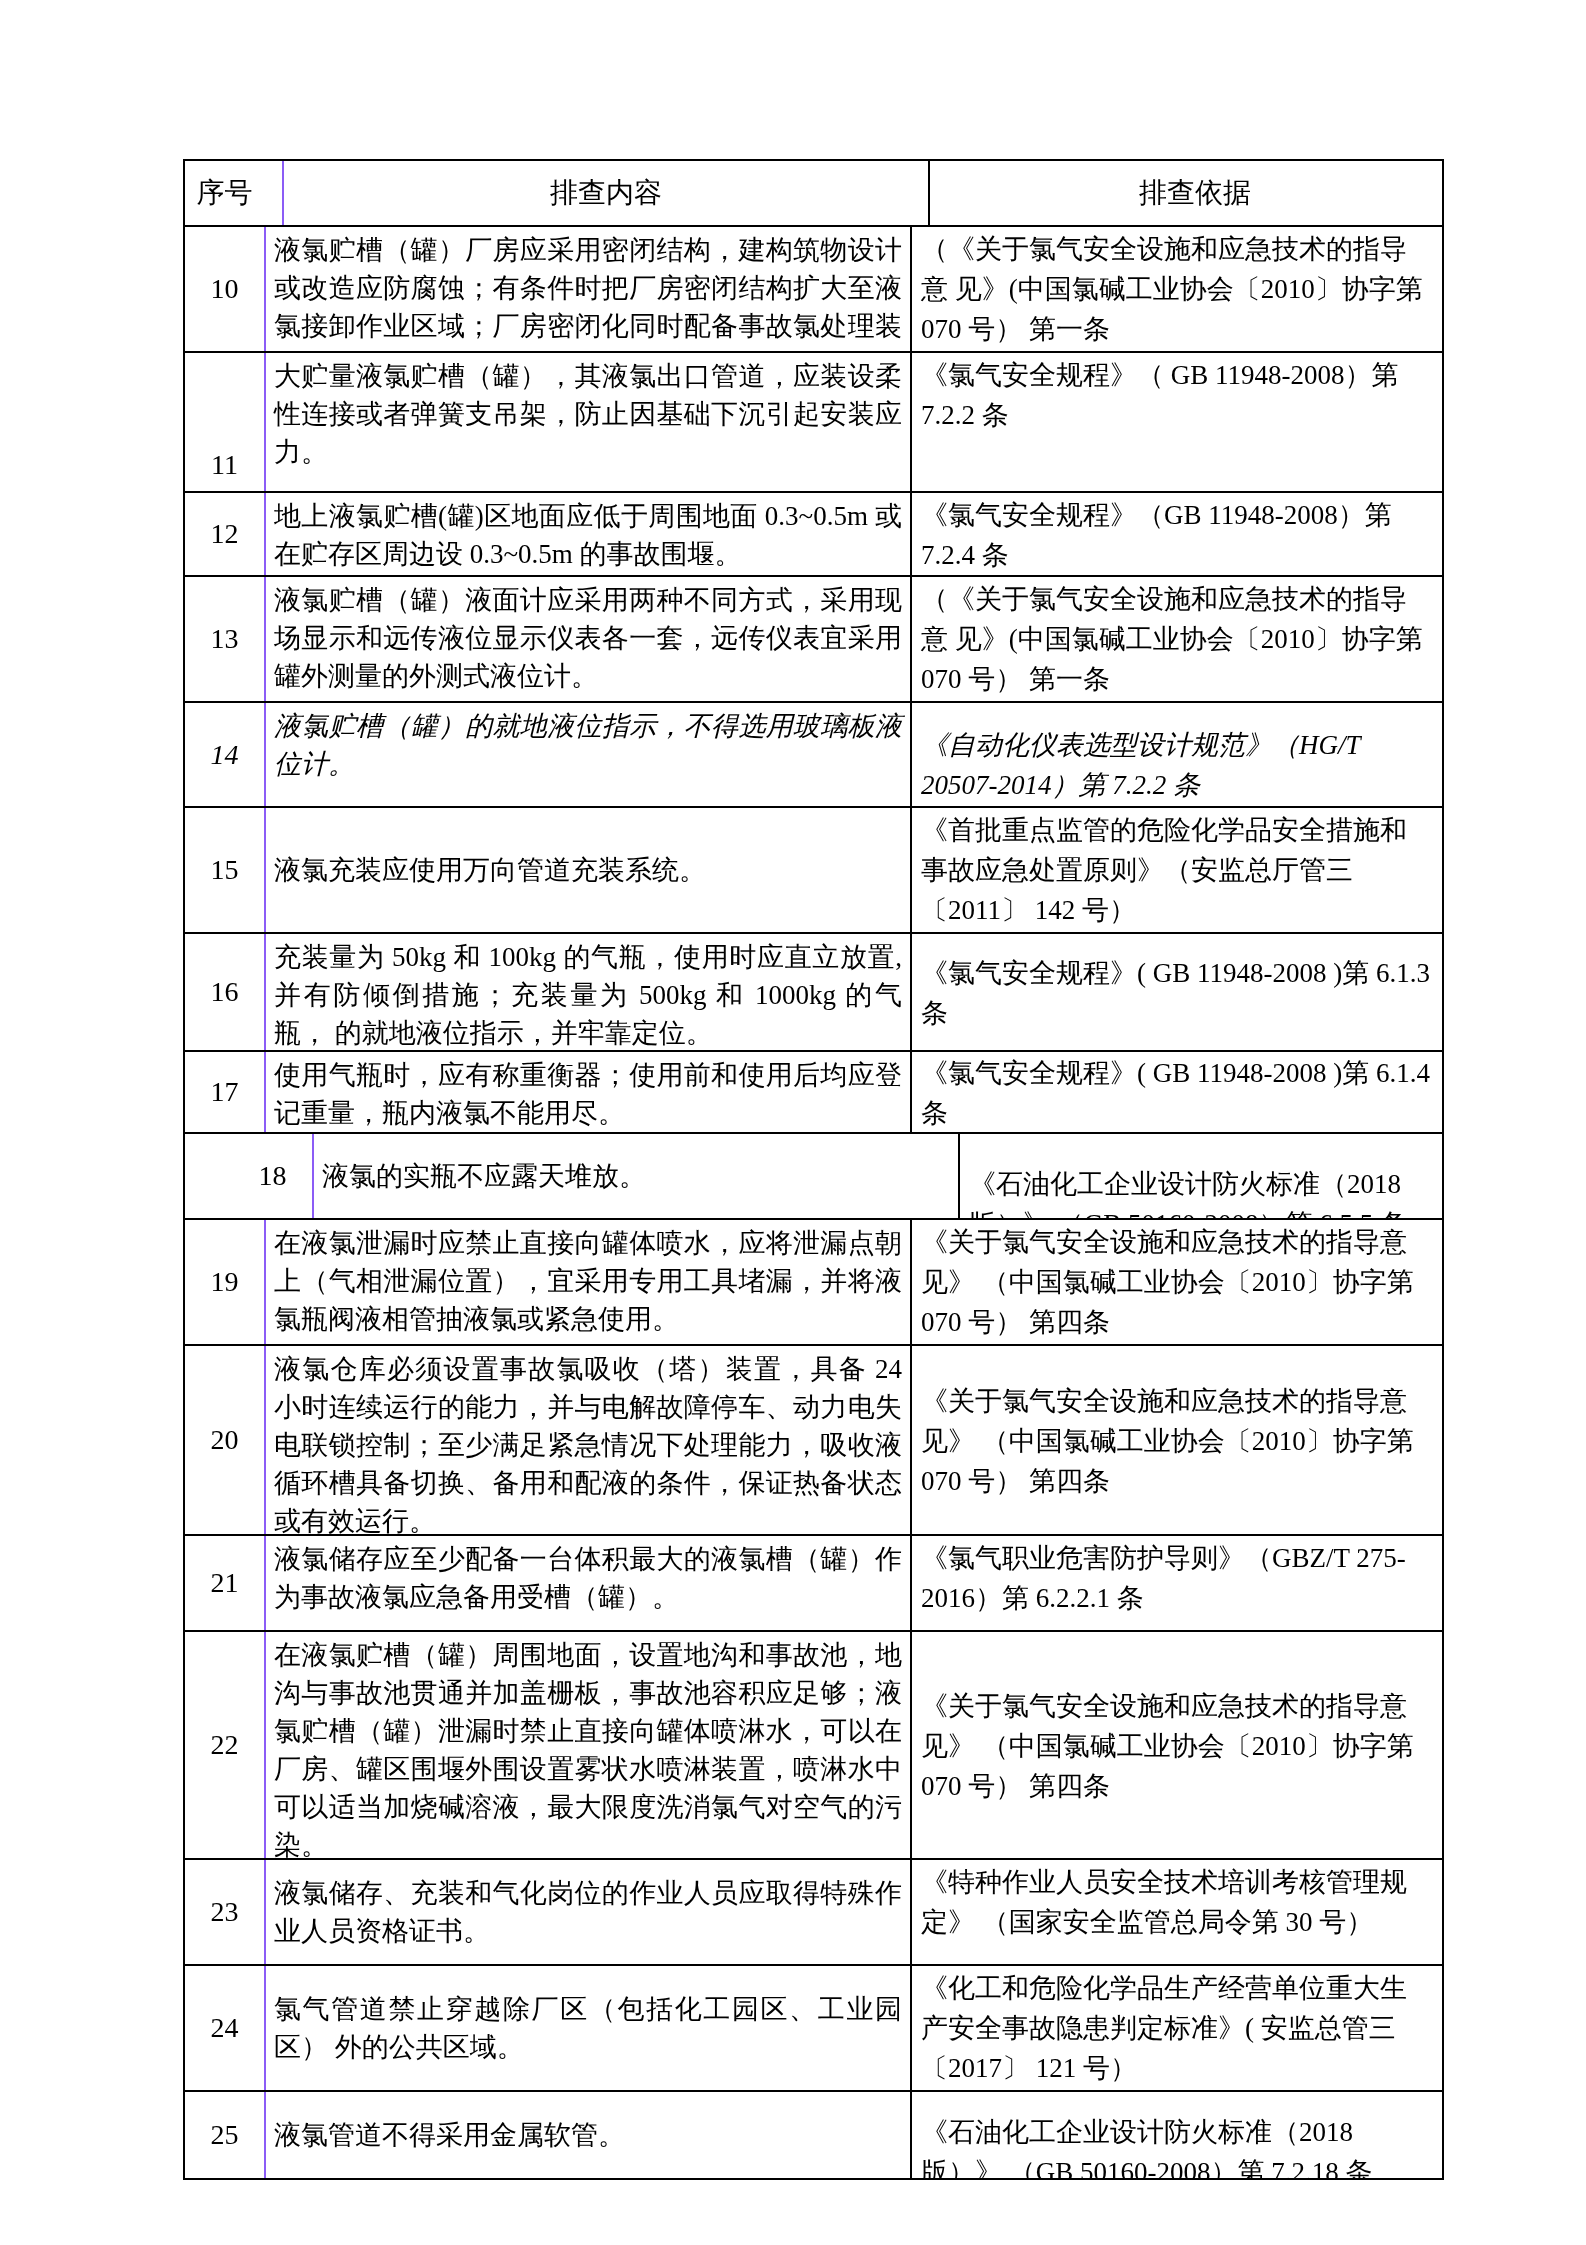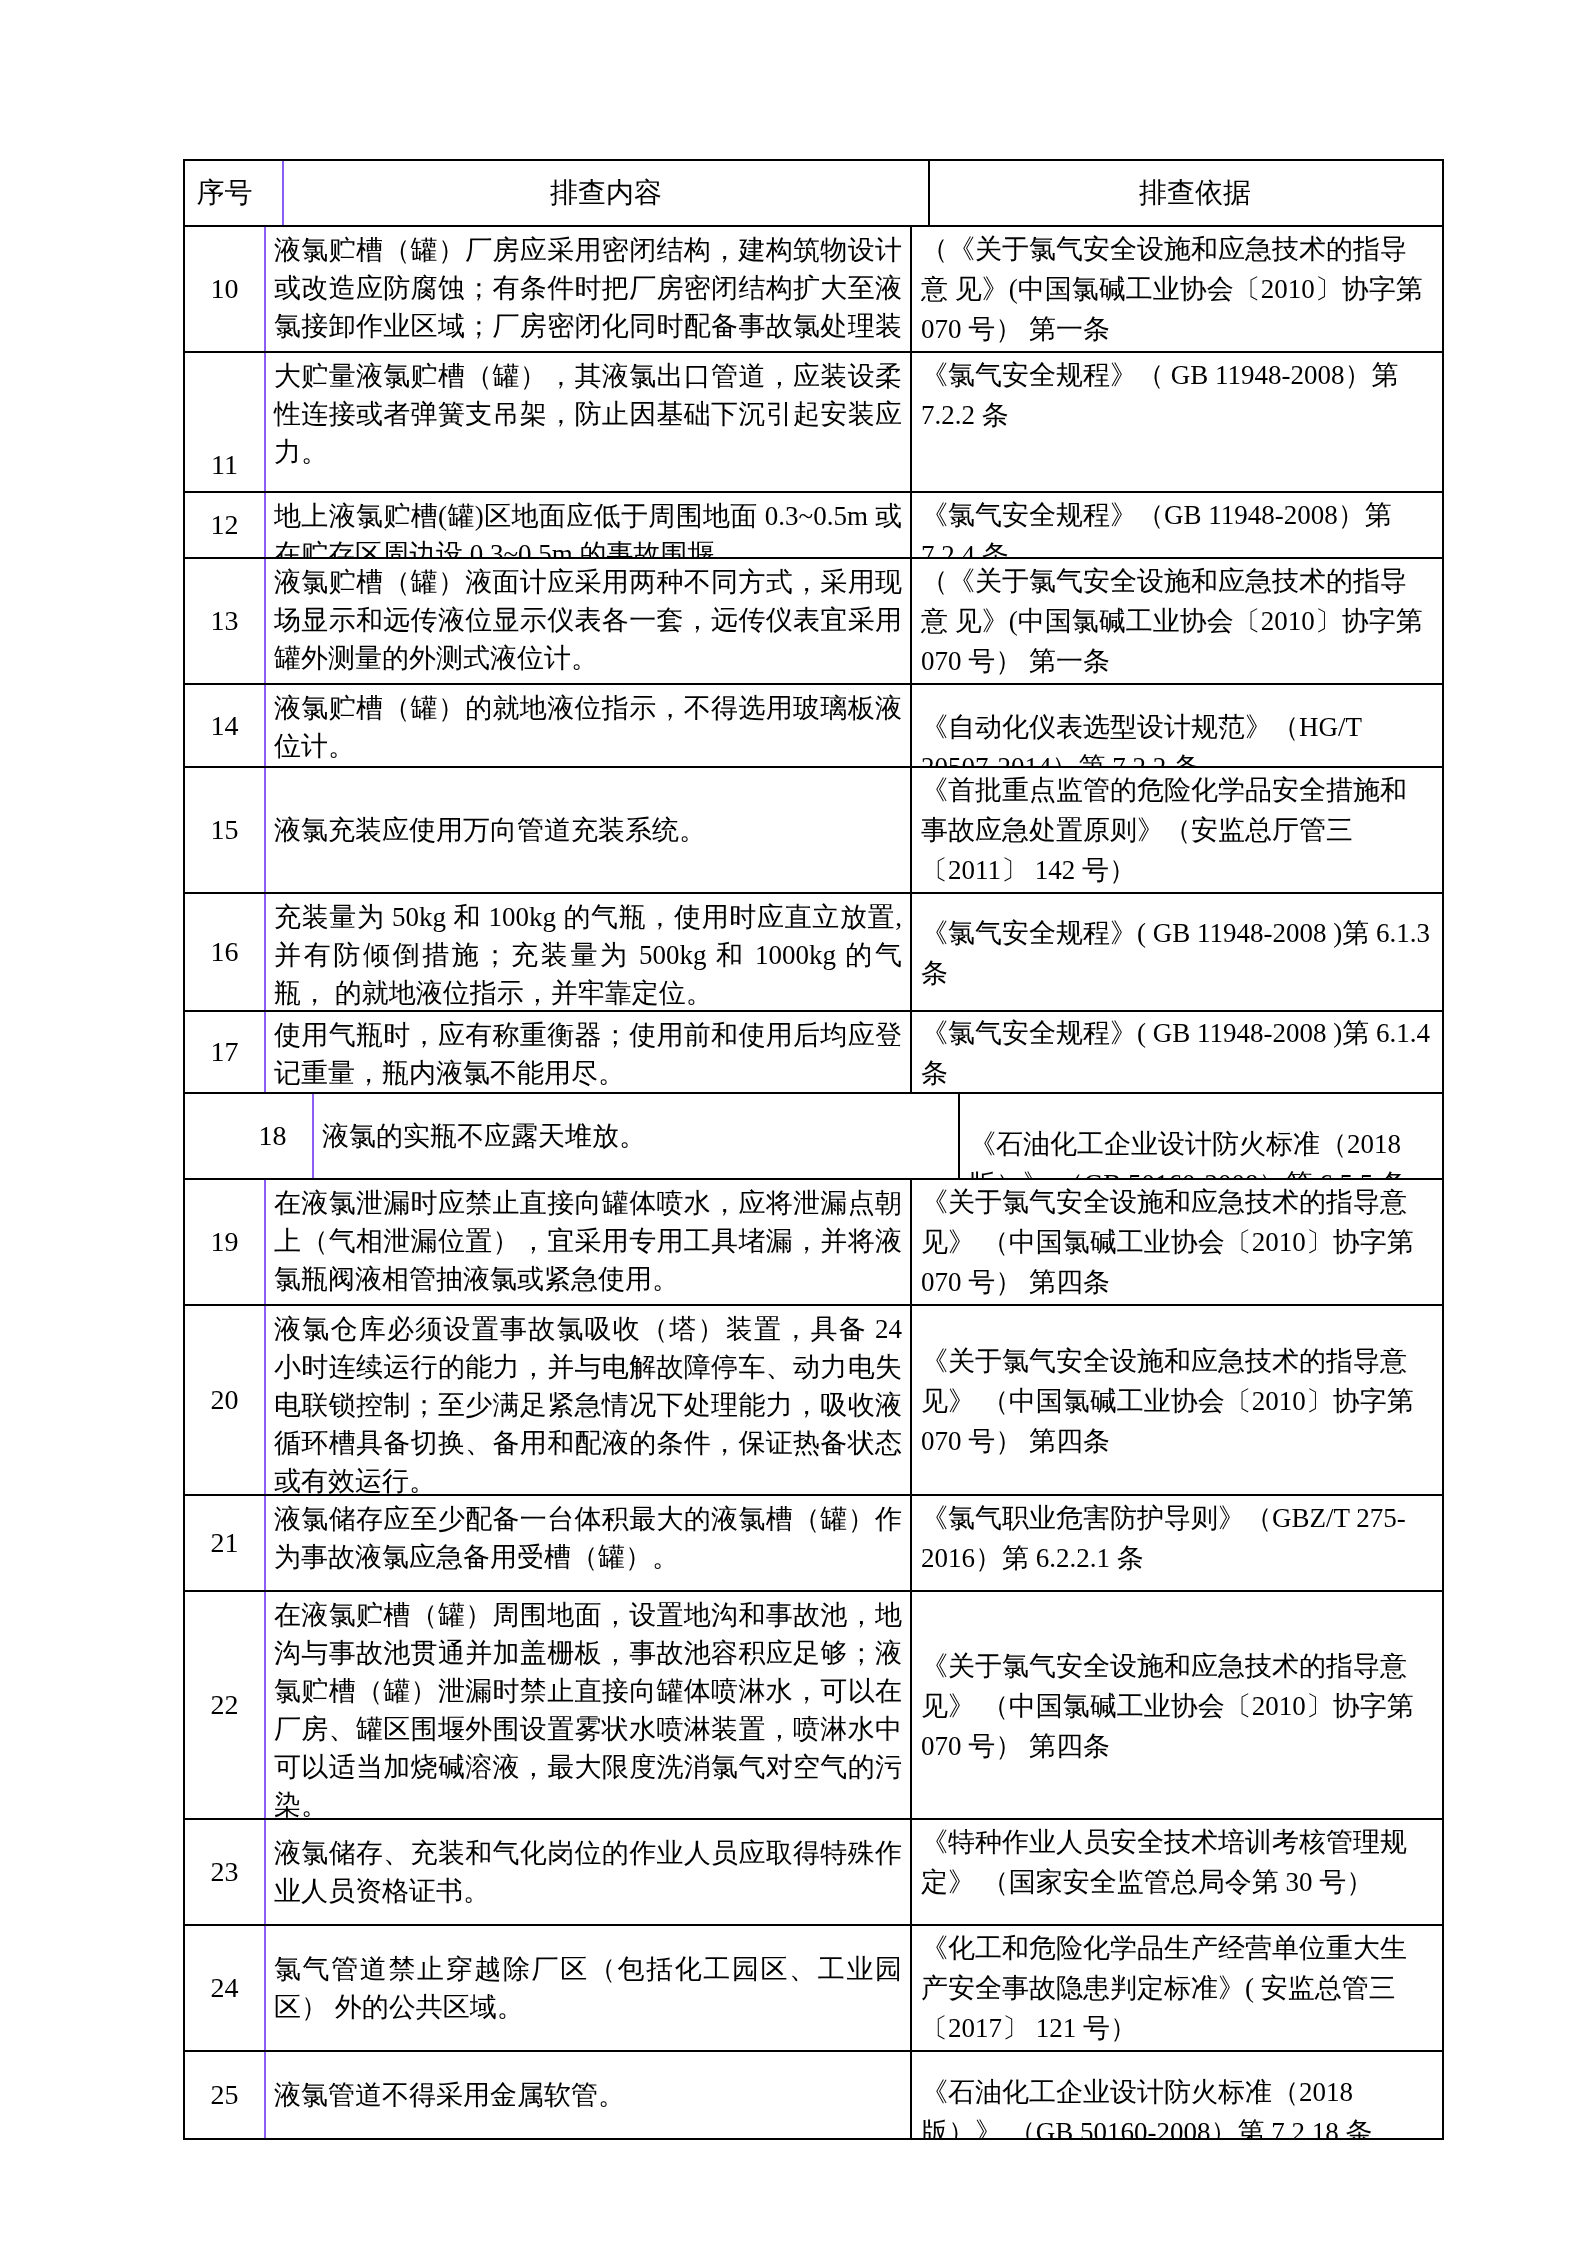--- a/index.html
+++ b/index.html
@@ -23,23 +23,23 @@
     padding:4px 8px 0 8px;font-size:27px;line-height:38px;text-align:justify;
   }
   .c-basis{
     flex:1 1 auto;padding:2px 10px 0 9px;font-size:27px;line-height:40px;
   }
   .header .cell{display:flex;align-items:center;justify-content:center;
     font-size:28px;padding:0;text-align:center;}
   
   #rows .t-row:nth-child(1){height:126px;}
   #rows .t-row:nth-child(2){height:140px;}
-  #rows .t-row:nth-child(3){height:66px;}
+  #rows .t-row:nth-child(3){height:84px;}
   #rows .t-row:nth-child(4){height:126px;}
-  #rows .t-row:nth-child(5){height:83px;}
+  #rows .t-row:nth-child(5){height:105px;font-style:italic;}
   #rows .t-row:nth-child(6){height:126px;}
   #rows .t-row:nth-child(7){height:118px;}
   #rows .t-row:nth-child(8){height:82px;}
   #rows .t-row:nth-child(9){height:86px;padding-left:48px;}
   #rows .t-row:nth-child(10){height:126px;}
   #rows .t-row:nth-child(11){height:190px;}
   #rows .t-row:nth-child(12){height:96px;}
   #rows .t-row:nth-child(13){height:228px;}
   #rows .t-row:nth-child(14){height:106px;}
   #rows .t-row:nth-child(15){height:126px;}

